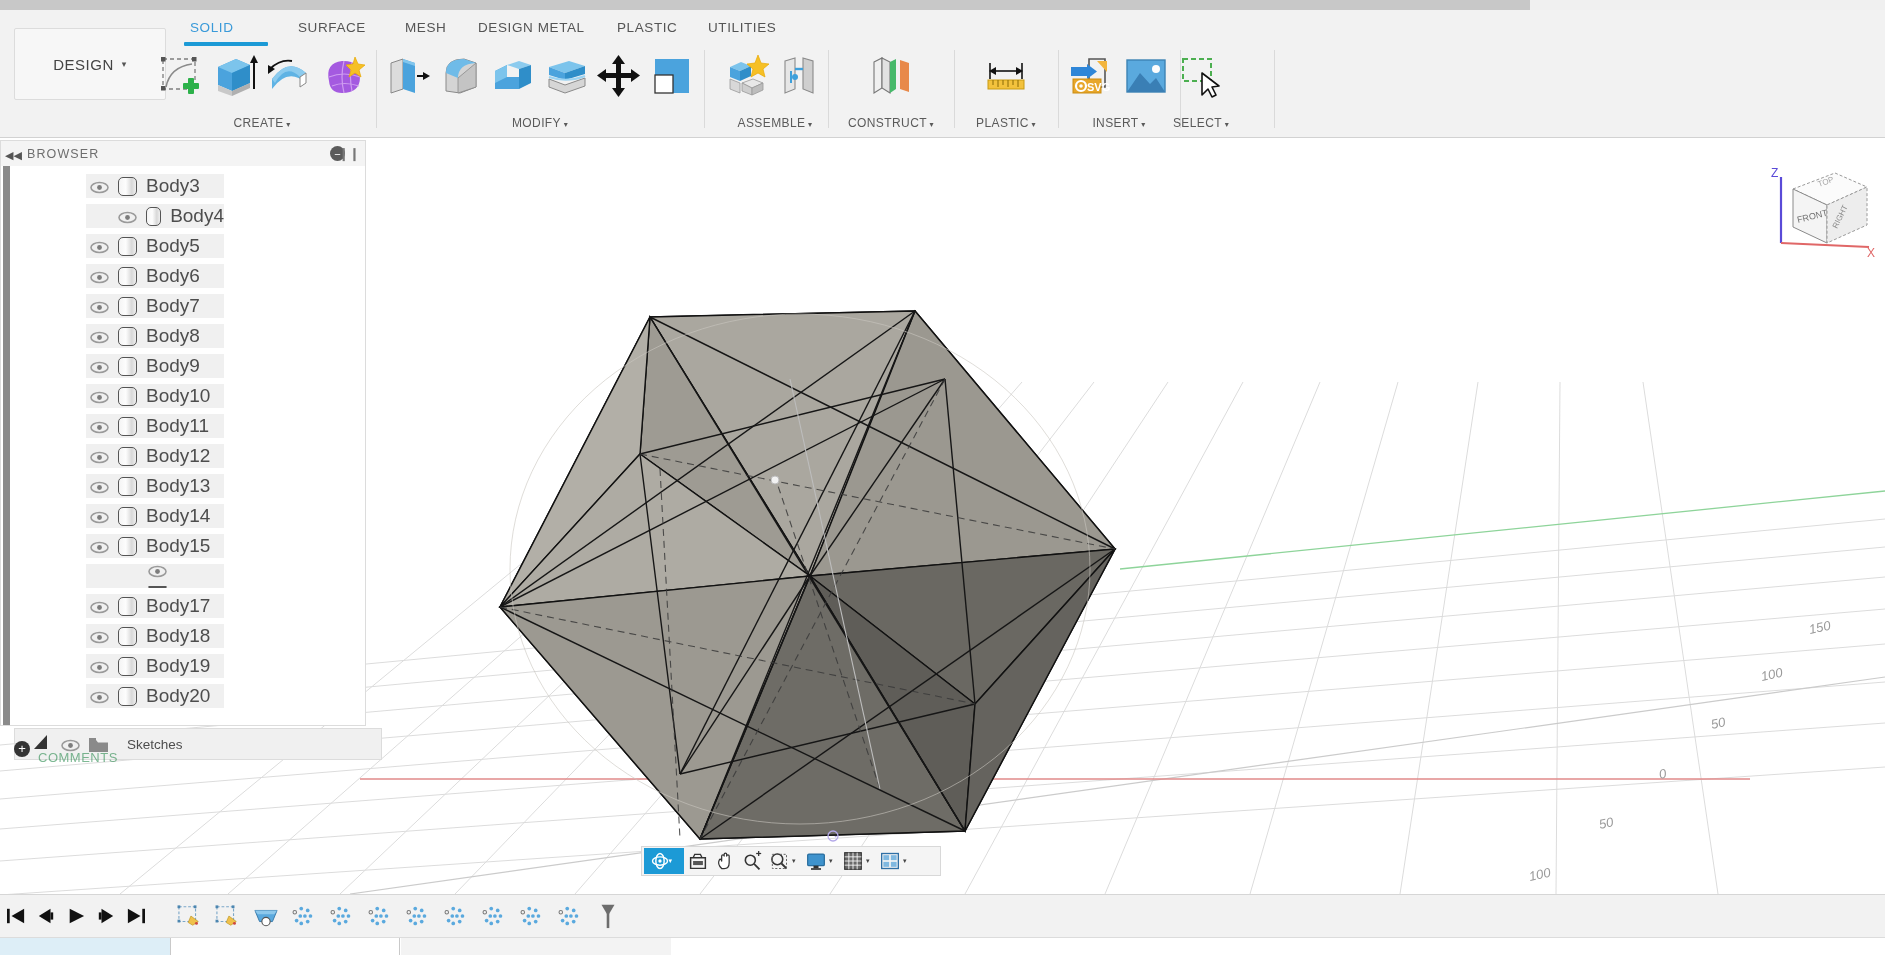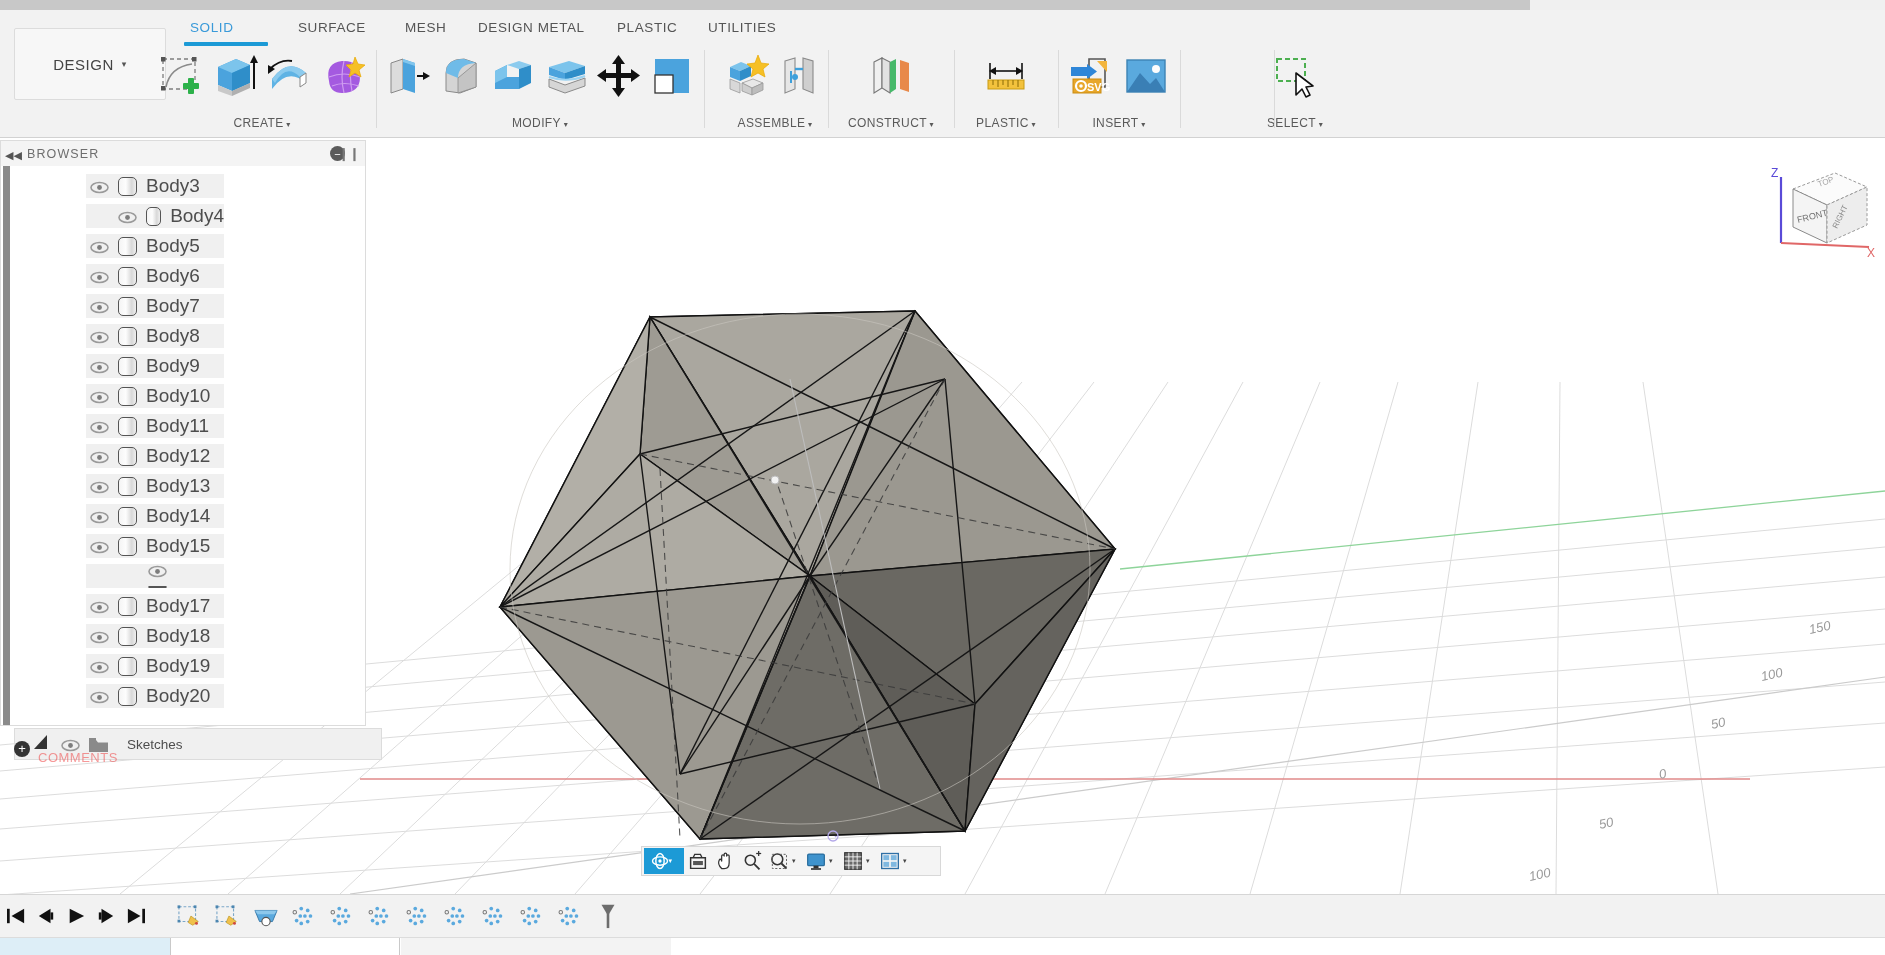--- a/index.html
+++ b/index.html
@@ -92,21 +92,21 @@
     background: #f0f0f0; border: 1px solid #dcdcdc;
     display: flex; align-items: center;
   }
   .sketchrow .lbl { font-size: 13.5px; color: #4d4d4d; margin-left: 18px; }
   .comments {
     position: absolute; left: 14px; top: 738px; width: 200px; height: 22px;
     display: flex; align-items: center; pointer-events: none;
   }
   .comments .plus { width: 16px; height: 16px; border-radius:50%; background:#333; color:#fff;
     font-size: 13px; line-height: 15px; text-align:center; }
-  .comments .ctxt { font-size: 13px; color: #ef4444; letter-spacing: .5px; margin-left: 8px; opacity:.55;margin-top:16px; }
+  .comments .ctxt { font-size: 13px; color: #15803d; letter-spacing: .5px; margin-left: 8px; opacity:.55;margin-top:16px; }
 
   
   .viewport {
     position: absolute; left: 366px; top: 139px; width: 1519px; height: 755px;
     background: #fff; overflow: hidden;
   }
   .viewport.full { left: 0; width: 1885px; }
 
   .viewcube { position: absolute; right: 8px; top: 8px; width: 120px; height: 115px; }
 
@@ -365,21 +365,21 @@
               <svg width="46" height="46" viewBox="0 0 46 46">
    <rect x="4" y="7" width="38" height="32" fill="#5aa9de" stroke="#3d84b5" stroke-width="1.4"></rect>
    <circle cx="33" cy="16" r="4" fill="#fdfdfd"></circle>
    <polygon points="4,39 17,20 27,31 33,25 42,39" fill="#3a7fb5"></polygon>
               </svg>
             </span>
           </div>
           <div class="gl"><span>INSERT</span><span class="caret"> ▾</span></div>
         </div>
         <div class="sep" style="left: 1180px;"></div>
-        <div class="grp" style="left: 1248px; width: 94px;">
+        <div class="grp" style="left: 1154px; width: 94px;">
           <div class="icons" style="justify-content: center;">
             <span class="ic">
               <svg width="46" height="46" viewBox="0 0 46 46">
    <rect x="5" y="6" width="28" height="22" fill="none" stroke="#4caf50" stroke-width="2" stroke-dasharray="5 3"></rect>
    <polygon points="24,20 24,42 30,36 34,44 38,42 34,34 41,33" fill="#fff" stroke="#111" stroke-width="1.6" stroke-linejoin="round"></polygon>
               </svg>
             </span>
           </div>
           <div class="gl"><span>SELECT</span><span class="caret"> ▾</span></div>
         </div>

